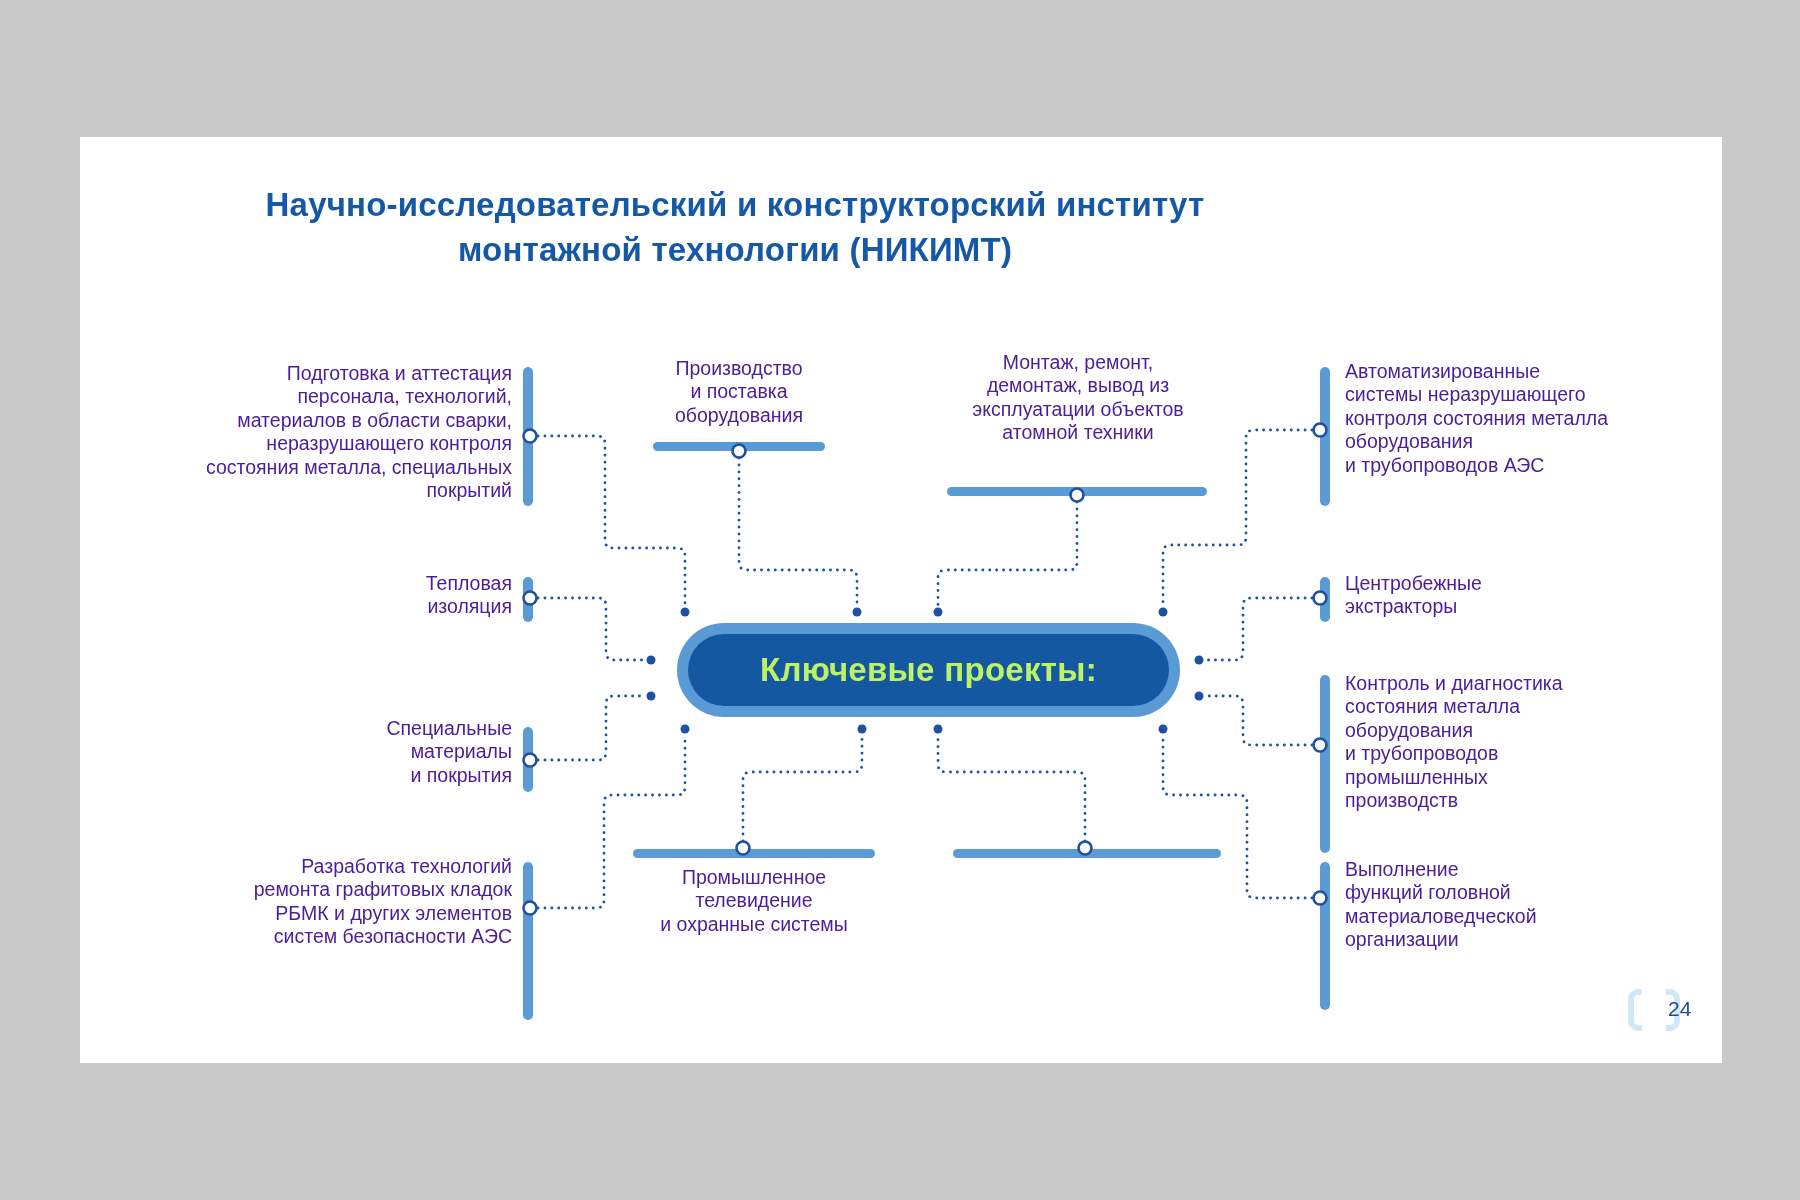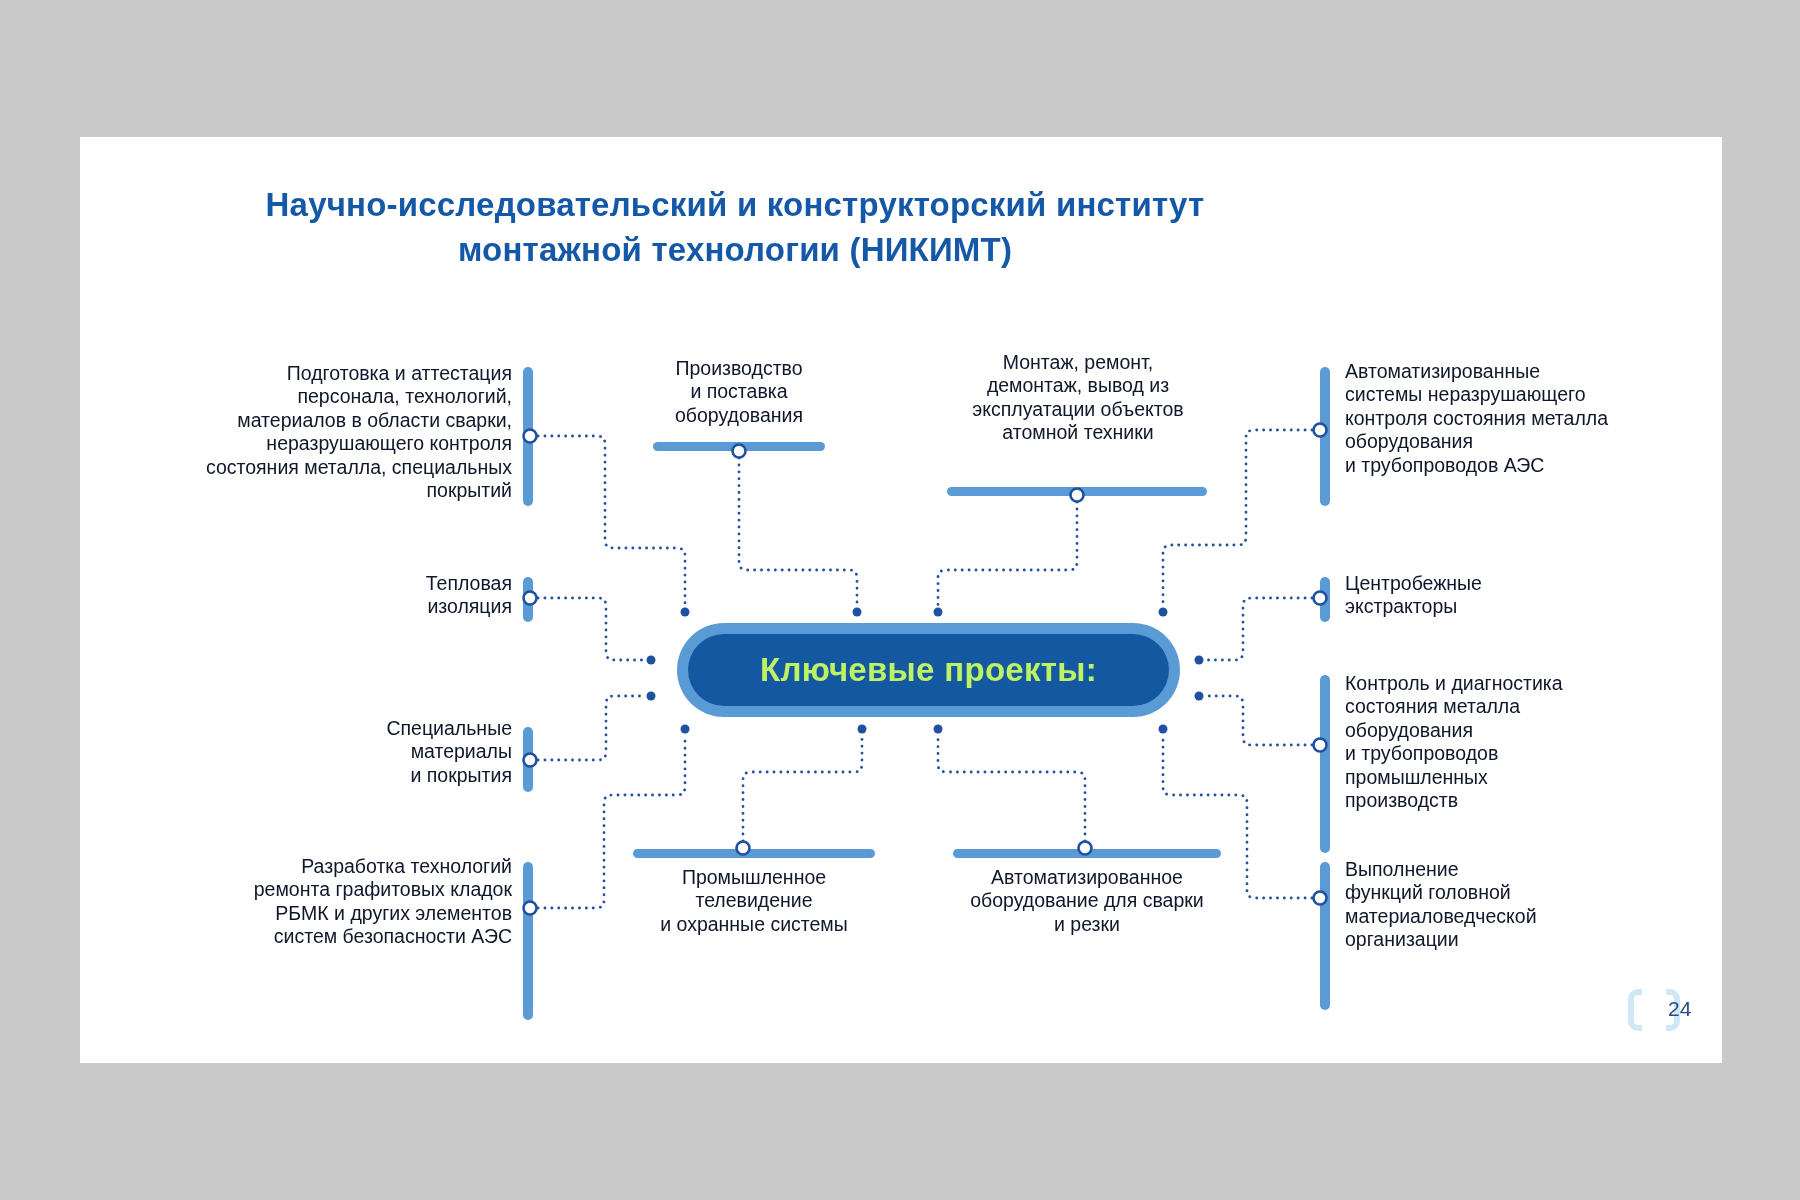--- a/index.html
+++ b/index.html
@@ -11,21 +11,21 @@
   .slide{
     position:absolute;left:80px;top:137px;width:1642px;height:926px;
     background:#ffffff;
   }
   .title{
     position:absolute;left:80px;top:182px;width:1310px;
     text-align:center;font-size:33px;line-height:45px;font-weight:bold;
     color:#1558a8;white-space:pre-line;letter-spacing:.2px;
   }
   .label{
-    position:absolute;color:#0f172a;font-size:19.5px;line-height:23.4px;
+    position:absolute;color:#4c1d95;font-size:19.5px;line-height:23.4px;
     white-space:pre-line;
   }
   .lab-r{text-align:right;}
   .lab-c{text-align:center;}
   .lab-l{text-align:left;}
   .vbar{
     position:absolute;width:10px;background:#5b9bd5;border-radius:5px;
   }
   .hbar{
     position:absolute;height:9px;background:#5b9bd5;border-radius:4.5px;
@@ -81,23 +81,20 @@
 и поставка
 оборудования</div>
   <div class="label lab-c" style="left:928px;top:351px;width:300px;">Монтаж, ремонт,
 демонтаж, вывод из
 эксплуатации объектов
 атомной техники</div>
 
   <div class="label lab-c" style="left:634px;top:866px;width:240px;">Промышленное
 телевидение
 и охранные системы</div>
-  <div class="label lab-c" style="left:937px;top:866px;width:300px;">Автоматизированное
-оборудование для сварки
-и резки</div>
 
   <div class="label lab-l" style="left:1345px;top:360px;width:340px;">Автоматизированные
 системы неразрушающего
 контроля состояния металла
 оборудования
 и трубопроводов АЭС</div>
   <div class="label lab-l" style="left:1345px;top:572px;width:340px;">Центробежные
 экстракторы</div>
   <div class="label lab-l" style="left:1345px;top:672px;width:340px;">Контроль и диагностика
 состояния металла

